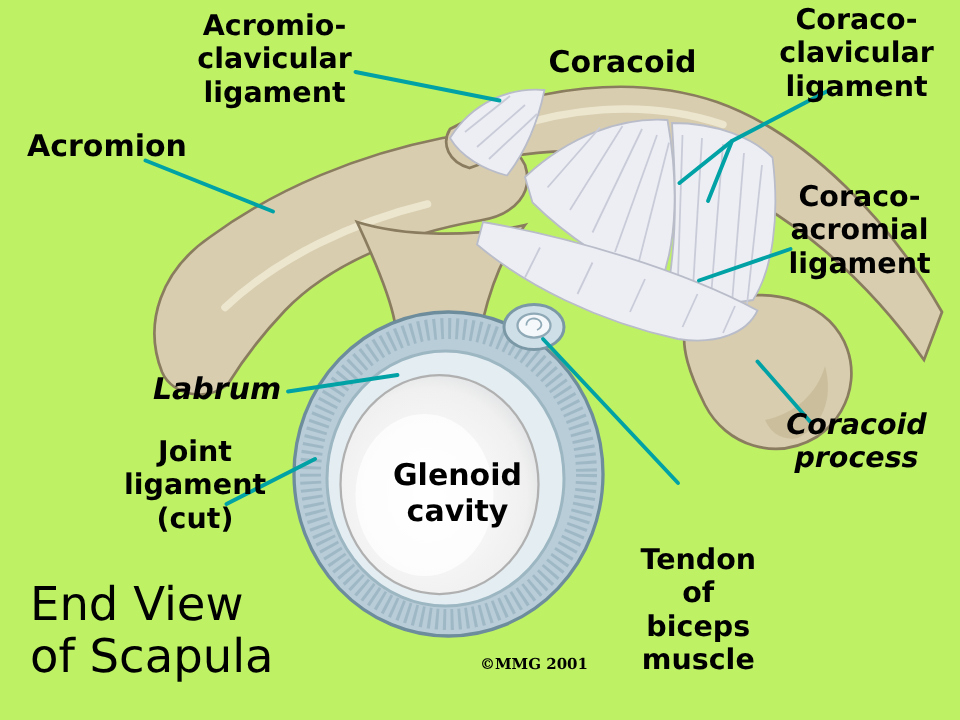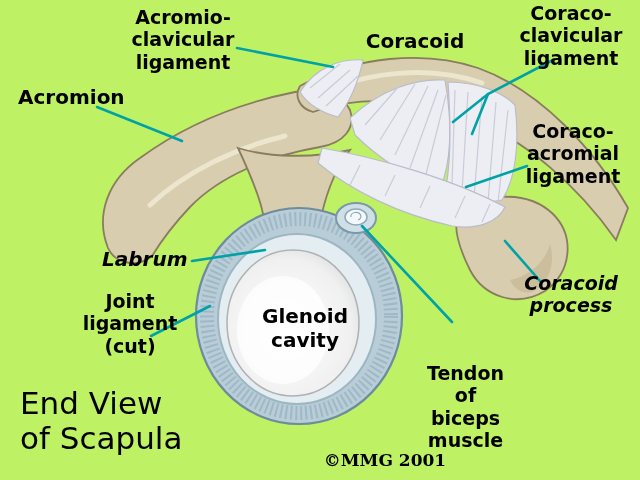--- a/index.html
+++ b/index.html
@@ -32,22 +32,22 @@
   .lbl-capsule  { left:70px;  top:290px; width:120px; }
   .lbl-glenoid  { left:245px; top:293px; width:120px; font-size:20px;margin-top:12px; }
   .lbl-tendon   { left:408px; top:318px; width:115px;margin-top:44px; }
   .lbl-coracoid { left:505px; top:272px; width:132px;font-style:italic; }
   .page-title   {
     position:absolute; left:20px; top:386px; width:250px;
     font-weight:400; font-size:31px; line-height:1.12; color:var(--text,#000);
     white-space:pre-line; text-align:left;
   }
   .copyright {
-    position:absolute; left:320px; top:450px; width:130px; text-align:center;
-    font-family:"DejaVu Serif", serif; font-weight:700; font-size:17px; color:var(--text,#000);
+    position:absolute; left:320px; top:438px; width:130px; text-align:left;
+    font-family:"DejaVu Serif", serif; font-weight:700; font-size:10px; color:var(--text,#000);
   }
 </style>
 </head>
 <body>
 
 <div class="stage">
 
   <svg class="art" width="640" height="480" viewBox="0 0 640 480">
     <defs>
       <radialGradient id="cavityGrad" cx="45%" cy="55%" r="70%">

